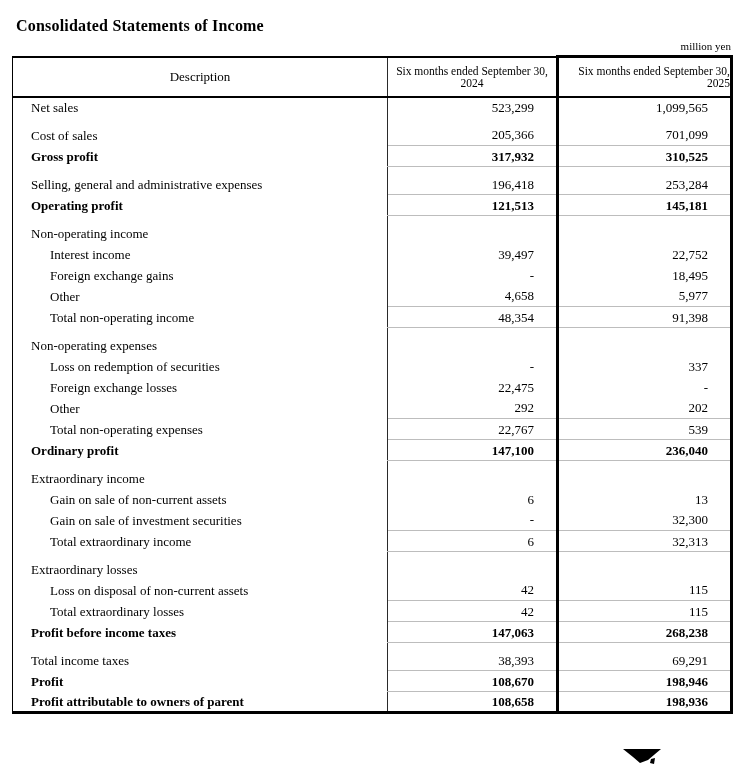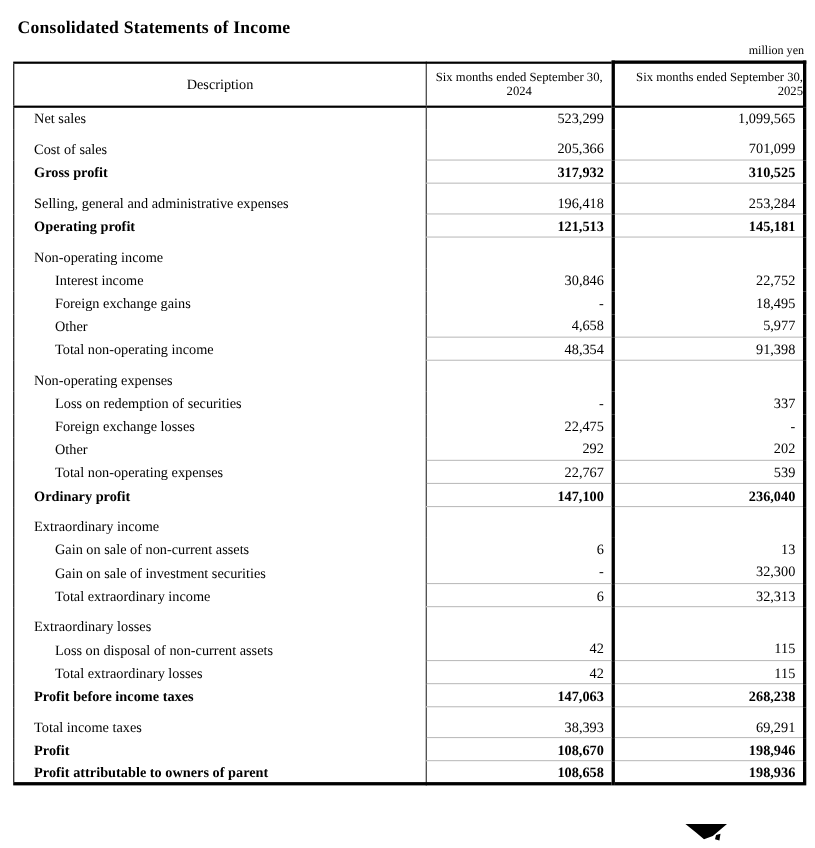--- a/index.html
+++ b/index.html
@@ -51,21 +51,21 @@
 
   tbody td {
     font-size: 13px;
     height: 21px;
     line-height: 15px;
     vertical-align: middle;
     padding: 0 6px;
   }
   tbody td.desc { padding-left: 18px; }
   tbody td.desc.ind1 { padding-left: 37px; }
-  tbody td.num { text-align: right; padding-right: 7px; }
+  tbody td.num { text-align: right; padding-right: 22px; }
   tbody td.bold { font-weight: bold; }
   tbody tr.gap td { padding-top: 7px; height: 28px; }
   tbody td.bt { border-top: 1px solid #bdbdbd; }
   tbody td.bb { border-bottom: 1px solid #bdbdbd; }
 
   .cursor-artifact {
     position: absolute; left: 621px; top: 749px;
     width: 48px; height: 18px;
     pointer-events: none;
   }
@@ -118,21 +118,21 @@
           <td class="num sep-left bold bt bb">121,513</td>
           <td class="num box-left box-right bold bt bb">145,181</td>
         </tr>
         <tr class="gap">
           <td class="desc">Non-operating income</td>
           <td class="num sep-left"></td>
           <td class="num box-left box-right"></td>
         </tr>
         <tr>
           <td class="desc ind1">Interest income</td>
-          <td class="num sep-left">30,846</td>
+          <td class="num sep-left">39,497</td>
           <td class="num box-left box-right">22,752</td>
         </tr>
         <tr>
           <td class="desc ind1">Foreign exchange gains</td>
           <td class="num sep-left">-</td>
           <td class="num box-left box-right">18,495</td>
         </tr>
         <tr>
           <td class="desc ind1">Other</td>
           <td class="num sep-left">4,658</td>

